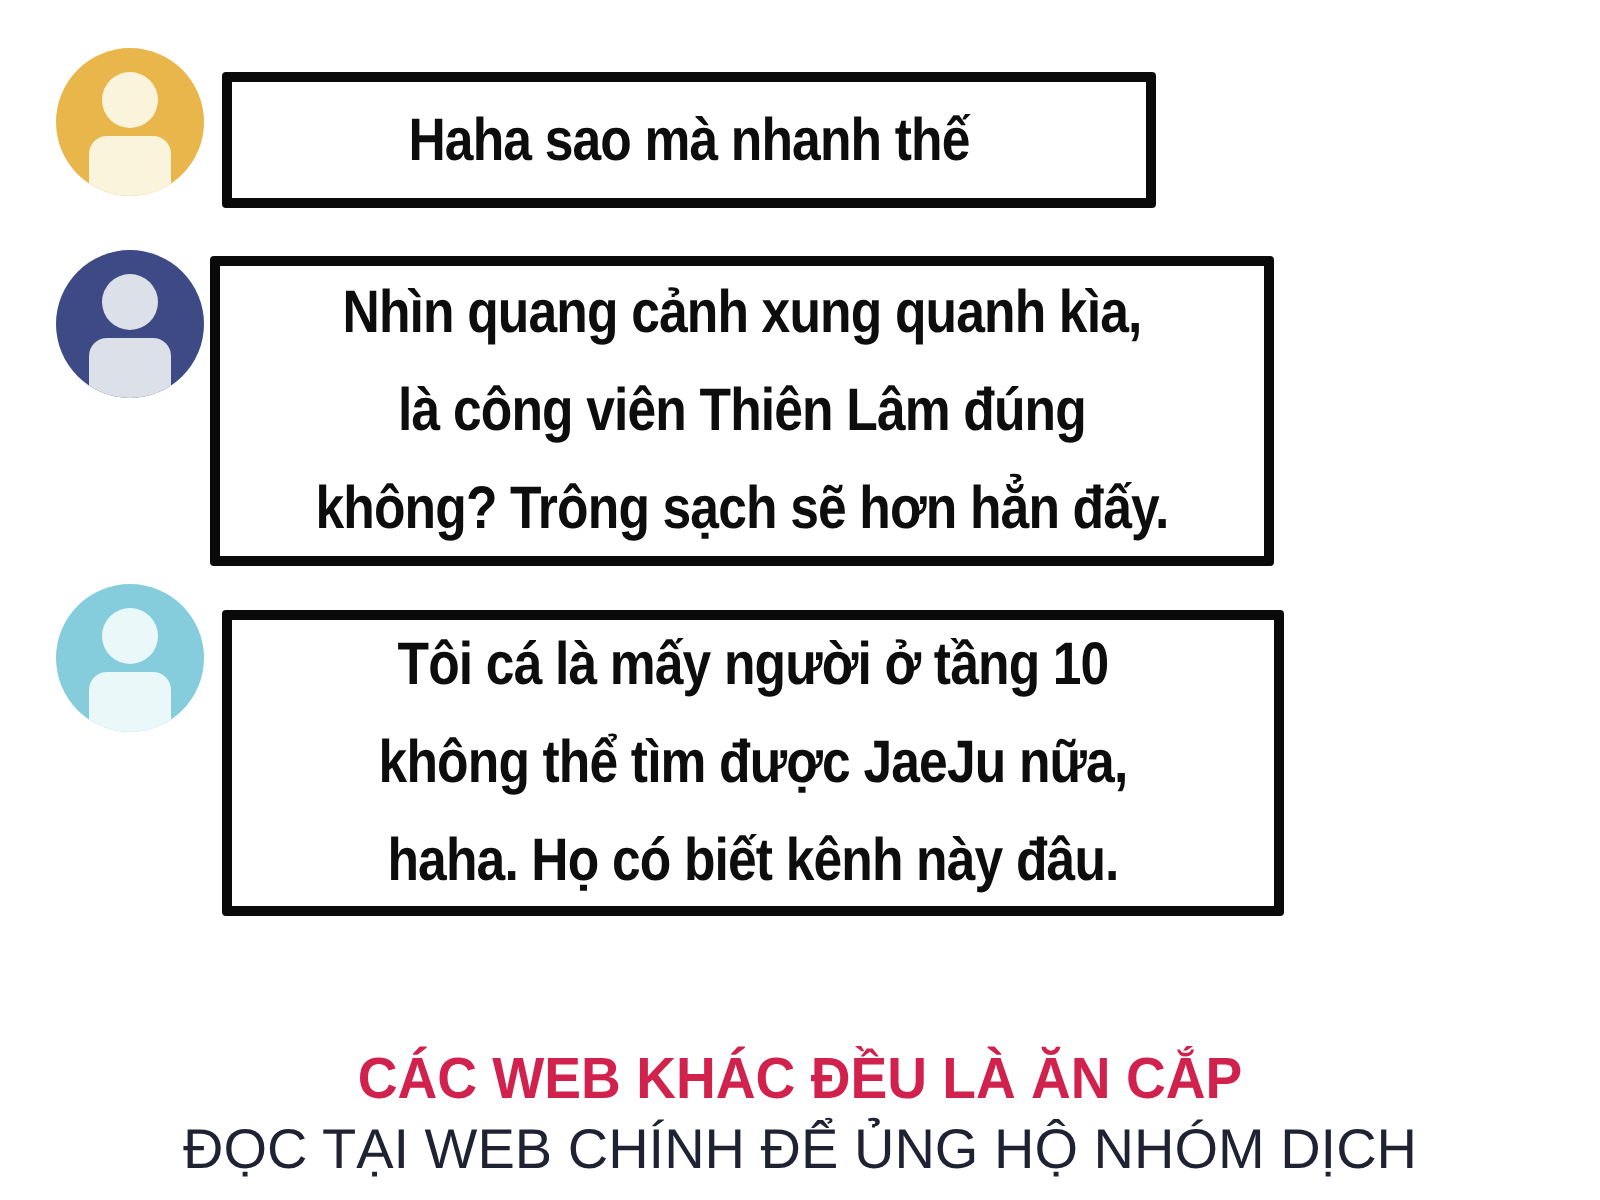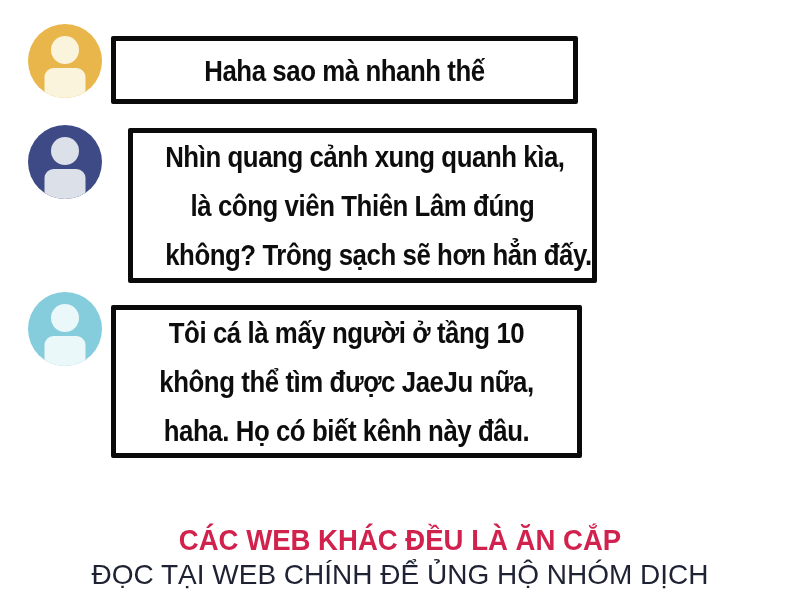--- a/index.html
+++ b/index.html
@@ -16,22 +16,22 @@
                    width:41px; height:40px; border-radius:9px 9px 0 0; background:var(--av-fg,#fff); }
 
   
   .bubble { position:absolute; background:#ffffff; border:5px solid #0a0a0a;
             border-radius:2px; box-sizing:border-box;
             display:flex; align-items:center; justify-content:flex-end; }
   .bubble-lines { width:100%; text-align:center; transform:scaleX(0.86);
                   font-weight:700; font-size:30px; line-height:49px;
                   color:#0d0d0d; letter-spacing:-0.5px; white-space:nowrap; }
   #bubble-0 { left:111px; top:36px;  width:467px; height:68px;  }
-  #bubble-1 { left:128px; top:128px; width:469px; height:155px; }
-  #bubble-2 { left:111px; top:305px; width:471px; height:153px; }
+  #bubble-1 { left:105px; top:128px; width:532px; height:155px; }
+  #bubble-2 { left:111px; top:305px; width:531px; height:153px; }
   #avatar-0 { left:28px; top:24px;  }
   #avatar-1 { left:28px; top:125px; }
   #avatar-2 { left:28px; top:292px; }
 
   
   .footer-warning { position:absolute; left:0; top:524px; width:800px;
                     text-align:center; font-weight:700; font-size:29px;
                     letter-spacing:0; transform:scaleX(0.95); white-space:nowrap; }
   .footer-note { position:absolute; left:0; top:559px; width:800px;
                  text-align:center; font-family:Liberation Sans, sans-serif;

